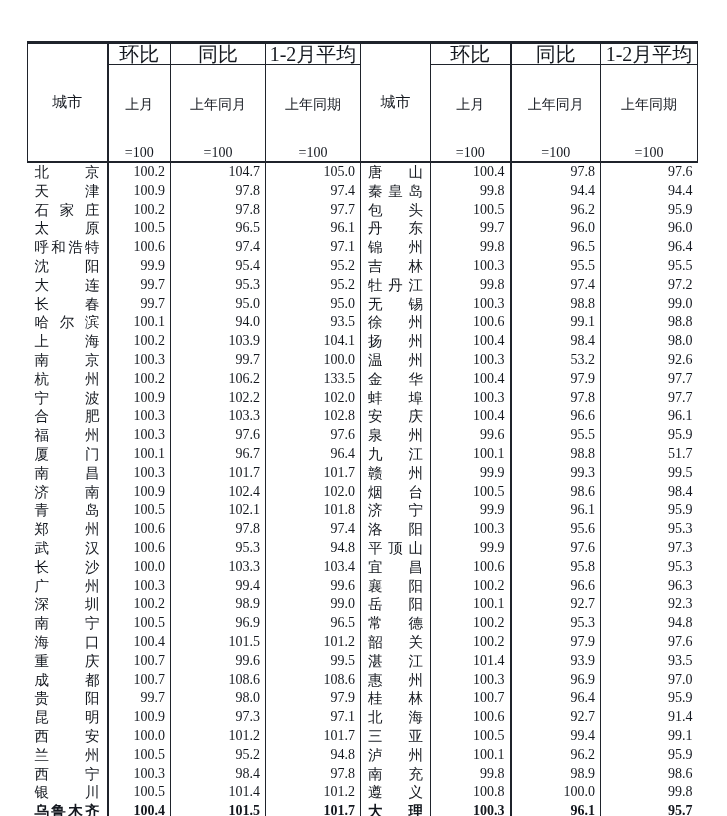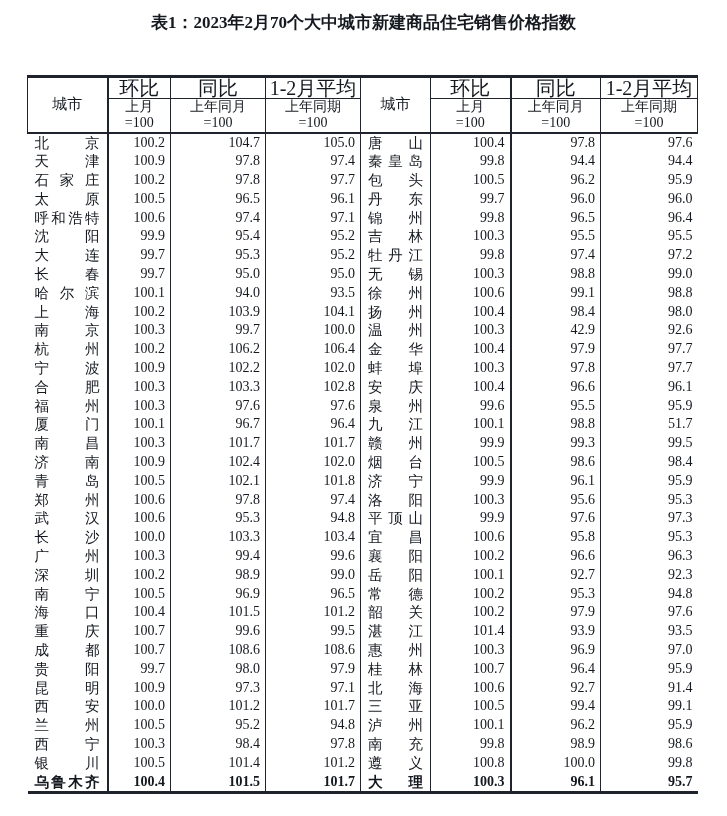--- a/index.html
+++ b/index.html
@@ -31,21 +31,21 @@
   
   thead th{
     font-weight:normal;
     padding:0;
     border-left:1px solid var(--border);
     border-right:1px solid var(--border);
   }
   tr.r1 th{border-top:3px solid var(--border);}
   th.grp{height:20px;font-size:20px;line-height:20px;border-bottom:1px solid var(--border);text-align:center;}
   th.sub{height:34px;font-size:14px;border-bottom:2px solid var(--border);text-align:center;vertical-align:middle;}
-  th.sub span{display:block;line-height:16px;}
+  th.sub span{display:block;line-height:16px;margin-top:32px;}
   th.city-head{font-size:15px;border-bottom:2px solid var(--border);text-align:center;vertical-align:middle;margin-top:30px;}
   .cs{border-right:2px solid var(--border) !important;}   
   .ns{border-right:2px solid var(--border) !important;}   
   
   tbody td{
     padding:0;
     height:18.8px;line-height:18.8px;
     font-size:14px;
     border-right:1px solid var(--border);
     white-space:nowrap;overflow:hidden;
@@ -58,21 +58,20 @@
     text-justify:inter-character;
     padding:0 7px;
   }
   tbody td.num{text-align:right;padding-right:5px;}
   tbody tr:last-child td{border-bottom:3px solid var(--border);font-weight:bold;}
 </style>
 </head>
 <body>
 
 <div class="page">
-  <h1 class="title">表1：2023年2月70个大中城市新建商品住宅销售价格指数</h1>
 
   <table>
     <colgroup>
       <col style="width:80px">
         <col style="width:63px">
         <col style="width:95px">
         <col style="width:95px">
       <col style="width:70px">
         <col style="width:80px">
         <col style="width:90px">
@@ -217,28 +216,28 @@
           <td class="num">98.4</td>
           <td class="num">98.0</td>
         </tr>
         <tr>
           <td class="city cs">南京</td>
           <td class="num">100.3</td>
           <td class="num">99.7</td>
           <td class="num">100.0</td>
           <td class="city">温州</td>
           <td class="num ns">100.3</td>
-          <td class="num">42.9</td>
+          <td class="num">53.2</td>
           <td class="num">92.6</td>
         </tr>
         <tr>
           <td class="city cs">杭州</td>
           <td class="num">100.2</td>
           <td class="num">106.2</td>
-          <td class="num">106.4</td>
+          <td class="num">133.5</td>
           <td class="city">金华</td>
           <td class="num ns">100.4</td>
           <td class="num">97.9</td>
           <td class="num">97.7</td>
         </tr>
         <tr>
           <td class="city cs">宁波</td>
           <td class="num">100.9</td>
           <td class="num">102.2</td>
           <td class="num">102.0</td>

